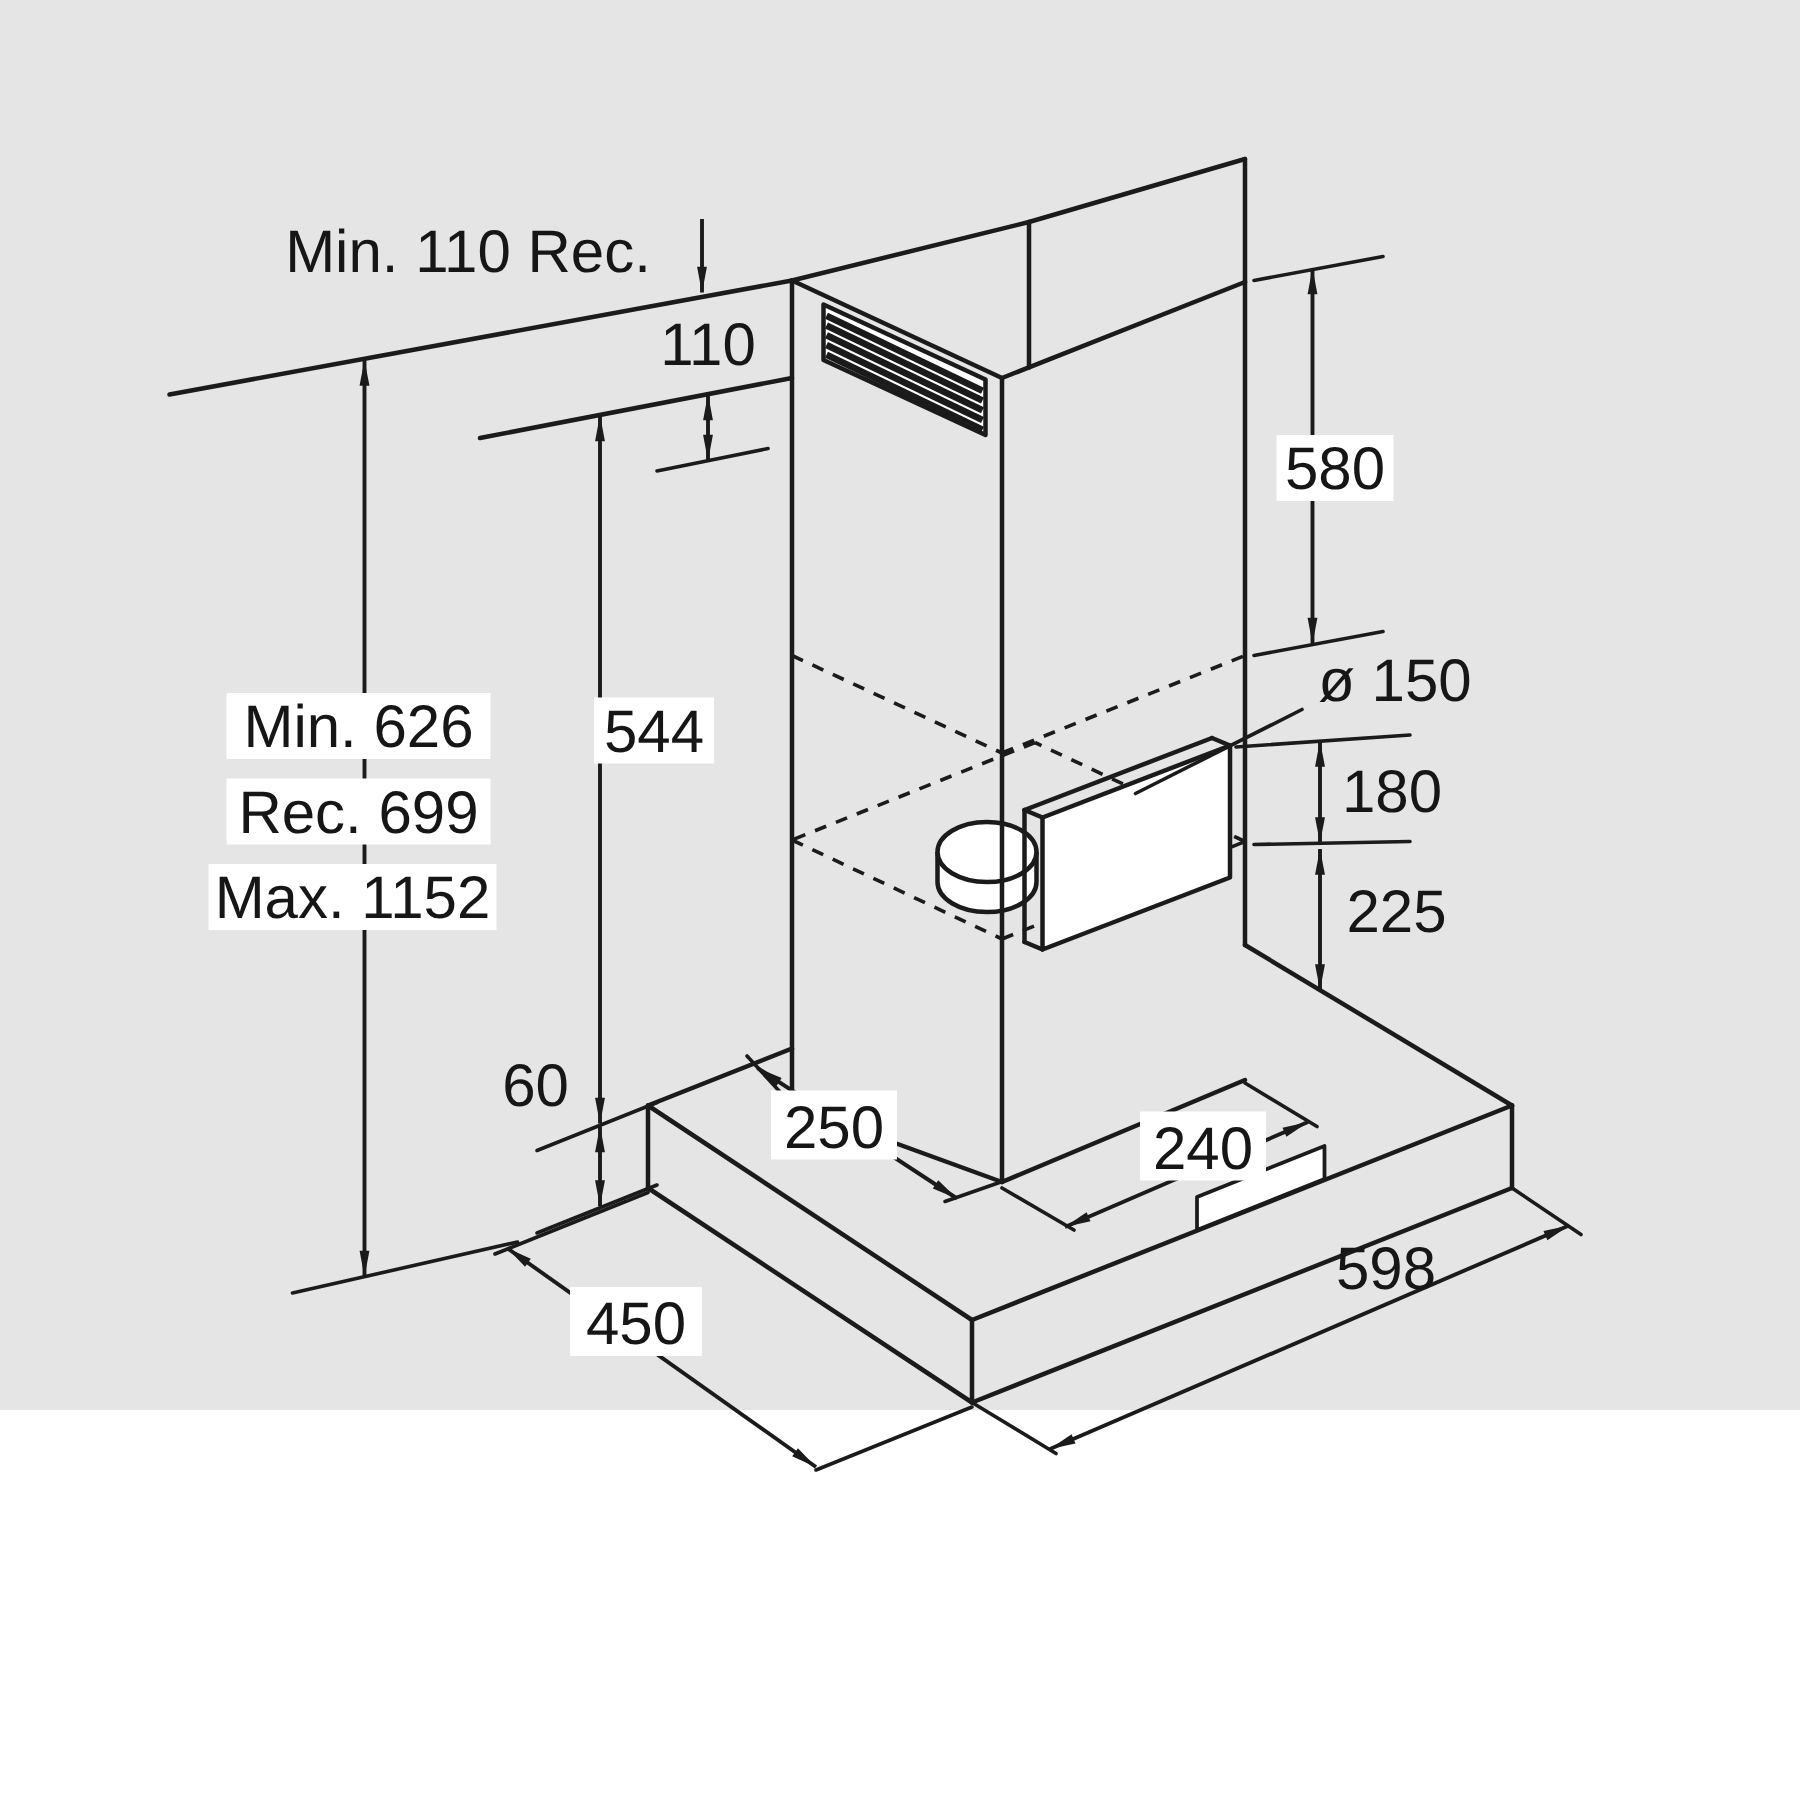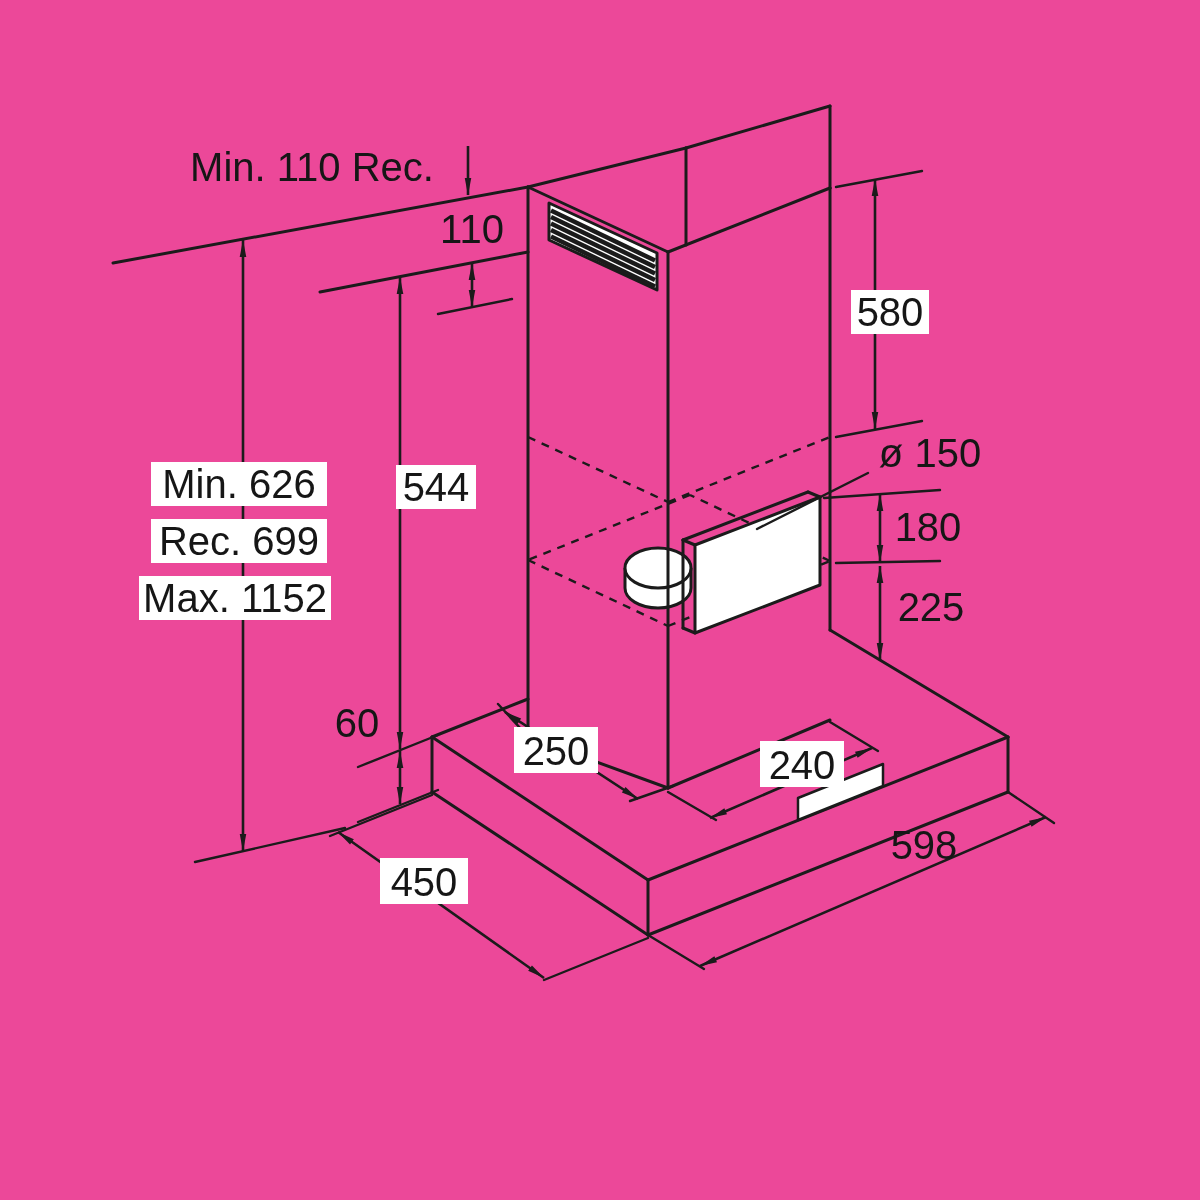--- a/index.html
+++ b/index.html
@@ -5,23 +5,23 @@
   html, body {
     margin: 0;
     padding: 0;
     background: #ffffff;
     width: 1200px;
     height: 1200px;
     font-family: "Liberation Sans", "DejaVu Sans", sans-serif;
   }
   #stage {
     width: 1200px;
-    height: 1200px;
+    height: 940px;
     position: relative;
-    background: #ec4899;
+    background: #e5e5e5;
   }
   svg { display: block; }
   .ln  { stroke: #1b1b1b; stroke-width: 3; fill: none; stroke-linecap: round; stroke-linejoin: round; }
   .lnw { stroke: #1b1b1b; stroke-width: 3; fill: #ffffff; stroke-linejoin: round; }
   .slat { stroke: #1b1b1b; stroke-width: 4.5; fill: none; stroke-linecap: butt; }
   .dash { stroke: #1b1b1b; stroke-width: 2.4; fill: none; stroke-dasharray: 8 7; stroke-linecap: butt; }
   .ext { stroke: #1b1b1b; stroke-width: 2.4; fill: none; stroke-linecap: round; }
   .dim { stroke: #1b1b1b; stroke-width: 2.6; fill: none;
          marker-start: url(#arr); marker-end: url(#arr); }
   .dim1 { stroke: #1b1b1b; stroke-width: 2.6; fill: none; marker-end: url(#arr); }

